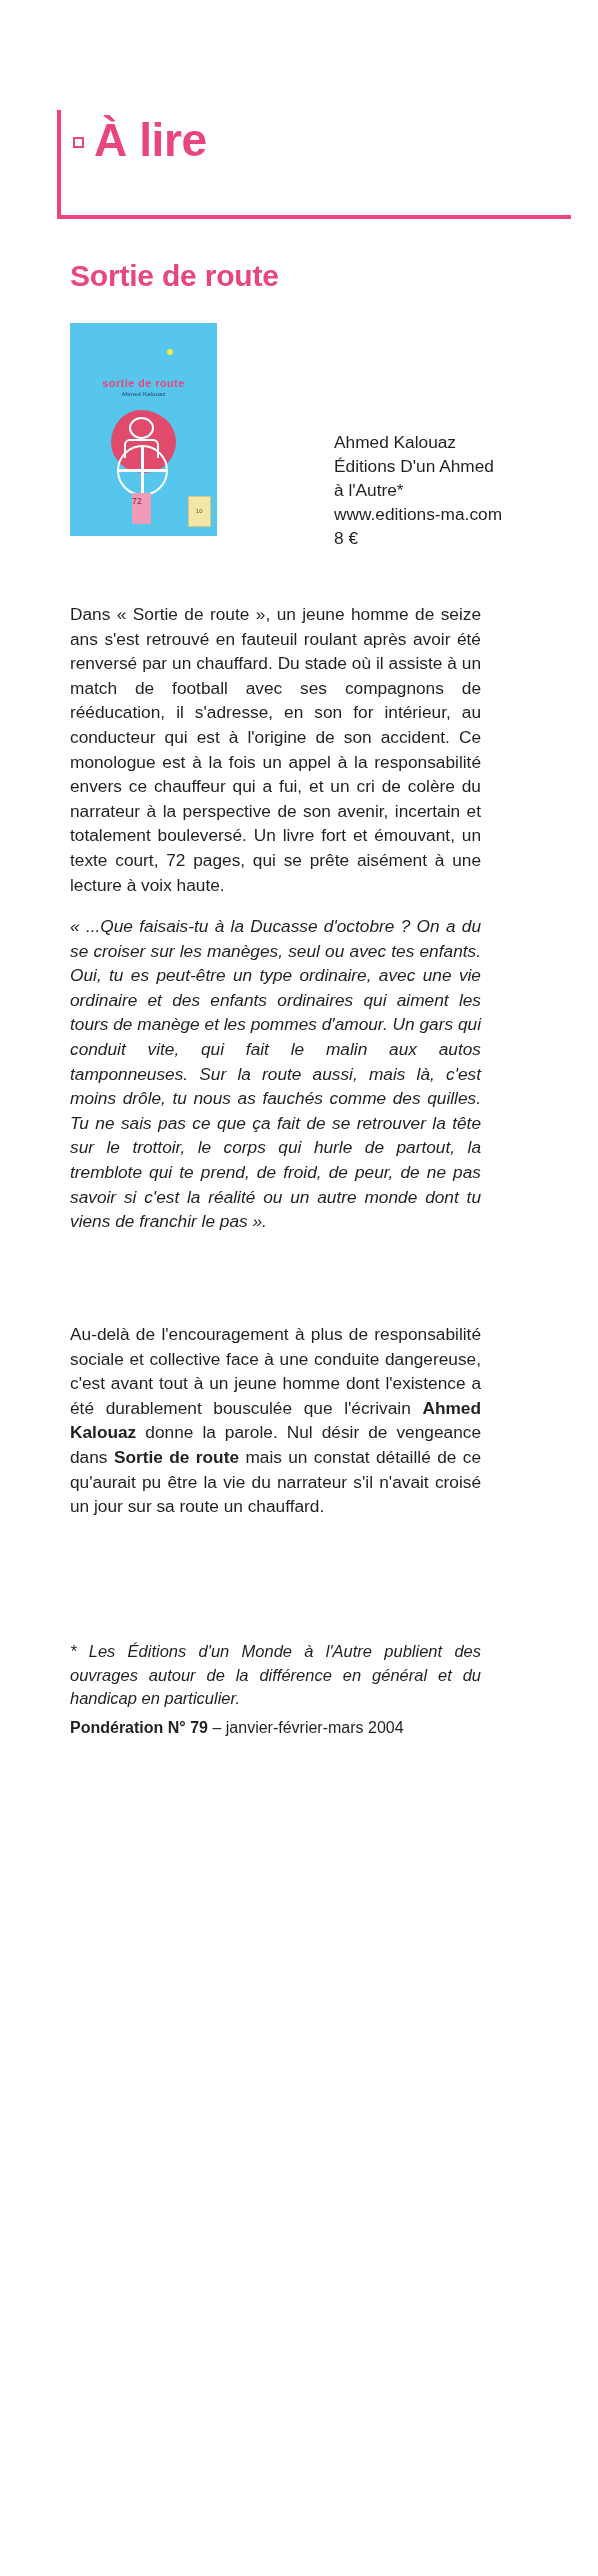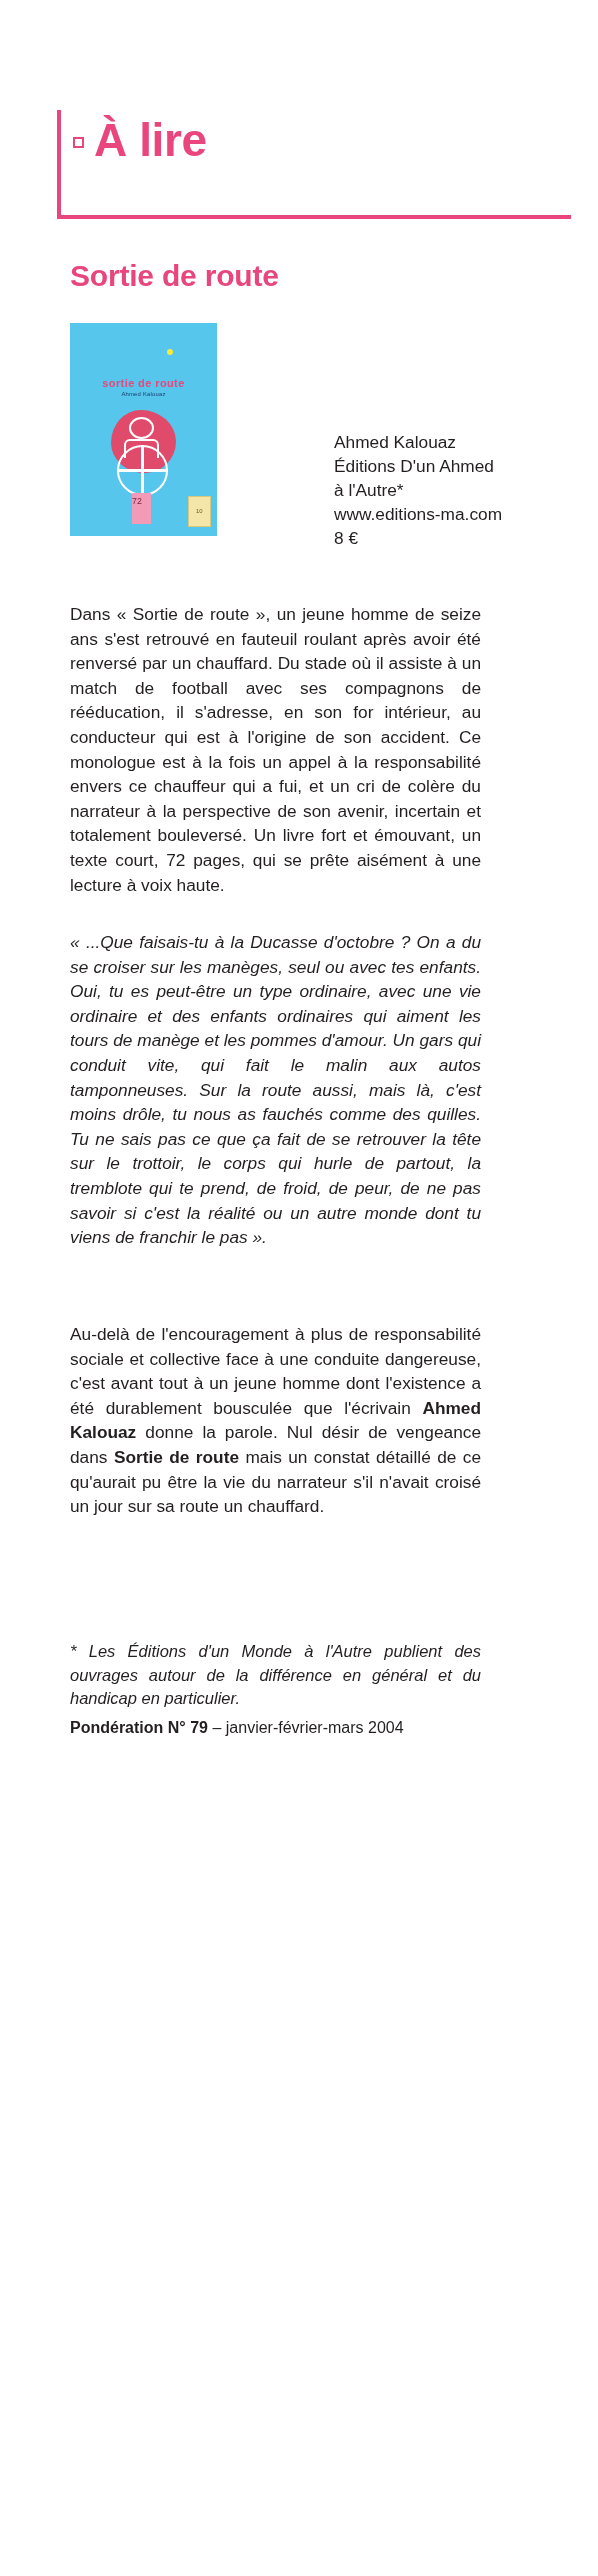--- a/index.html
+++ b/index.html
@@ -231,21 +231,20 @@
     width: 411px;
     font-size: 17.3px;
     line-height: 24.6px;
     color: #231f20;
     text-align: justify;
   }
   .p1 { top: 566px; margin-top: 36px; }
   .p-quote {
     top: 914px;
     font-style: italic;
-    margin-top: 16px;
   }
   .p3 { top: 1322px; }
   .p-footnote {
     top: 1640px;
     font-style: italic;
     font-size: 16.5px;
     line-height: 23.5px;
   }
   .bold { font-weight: bold; }
   .footer {

